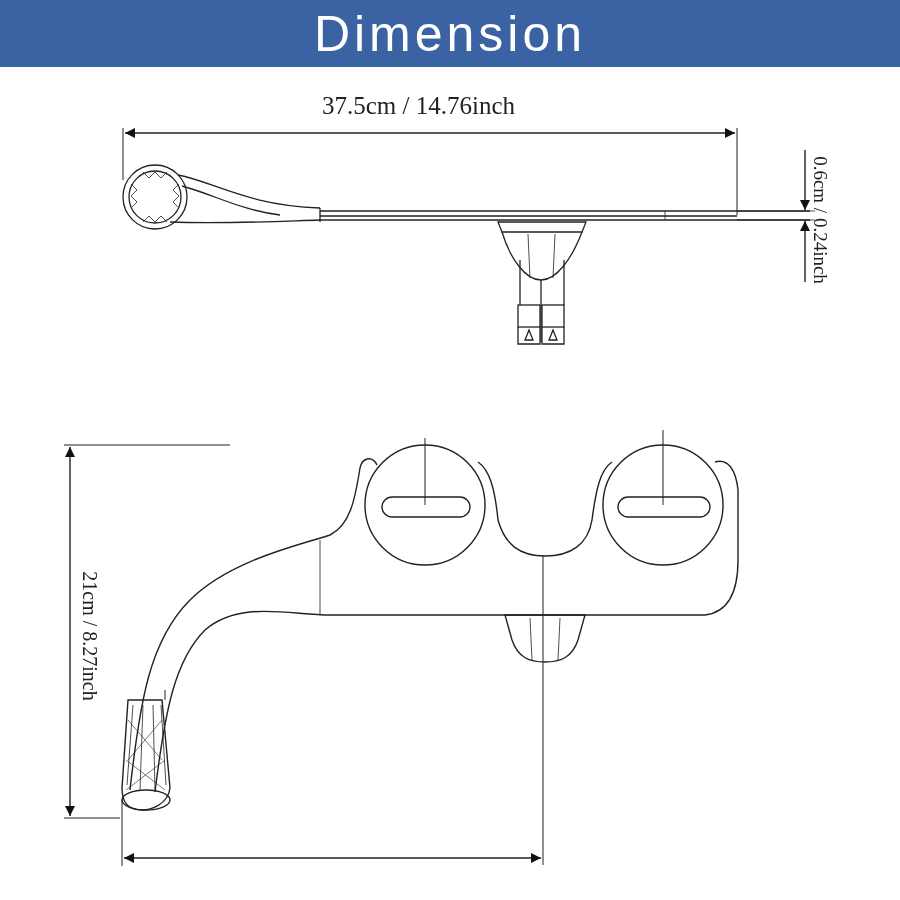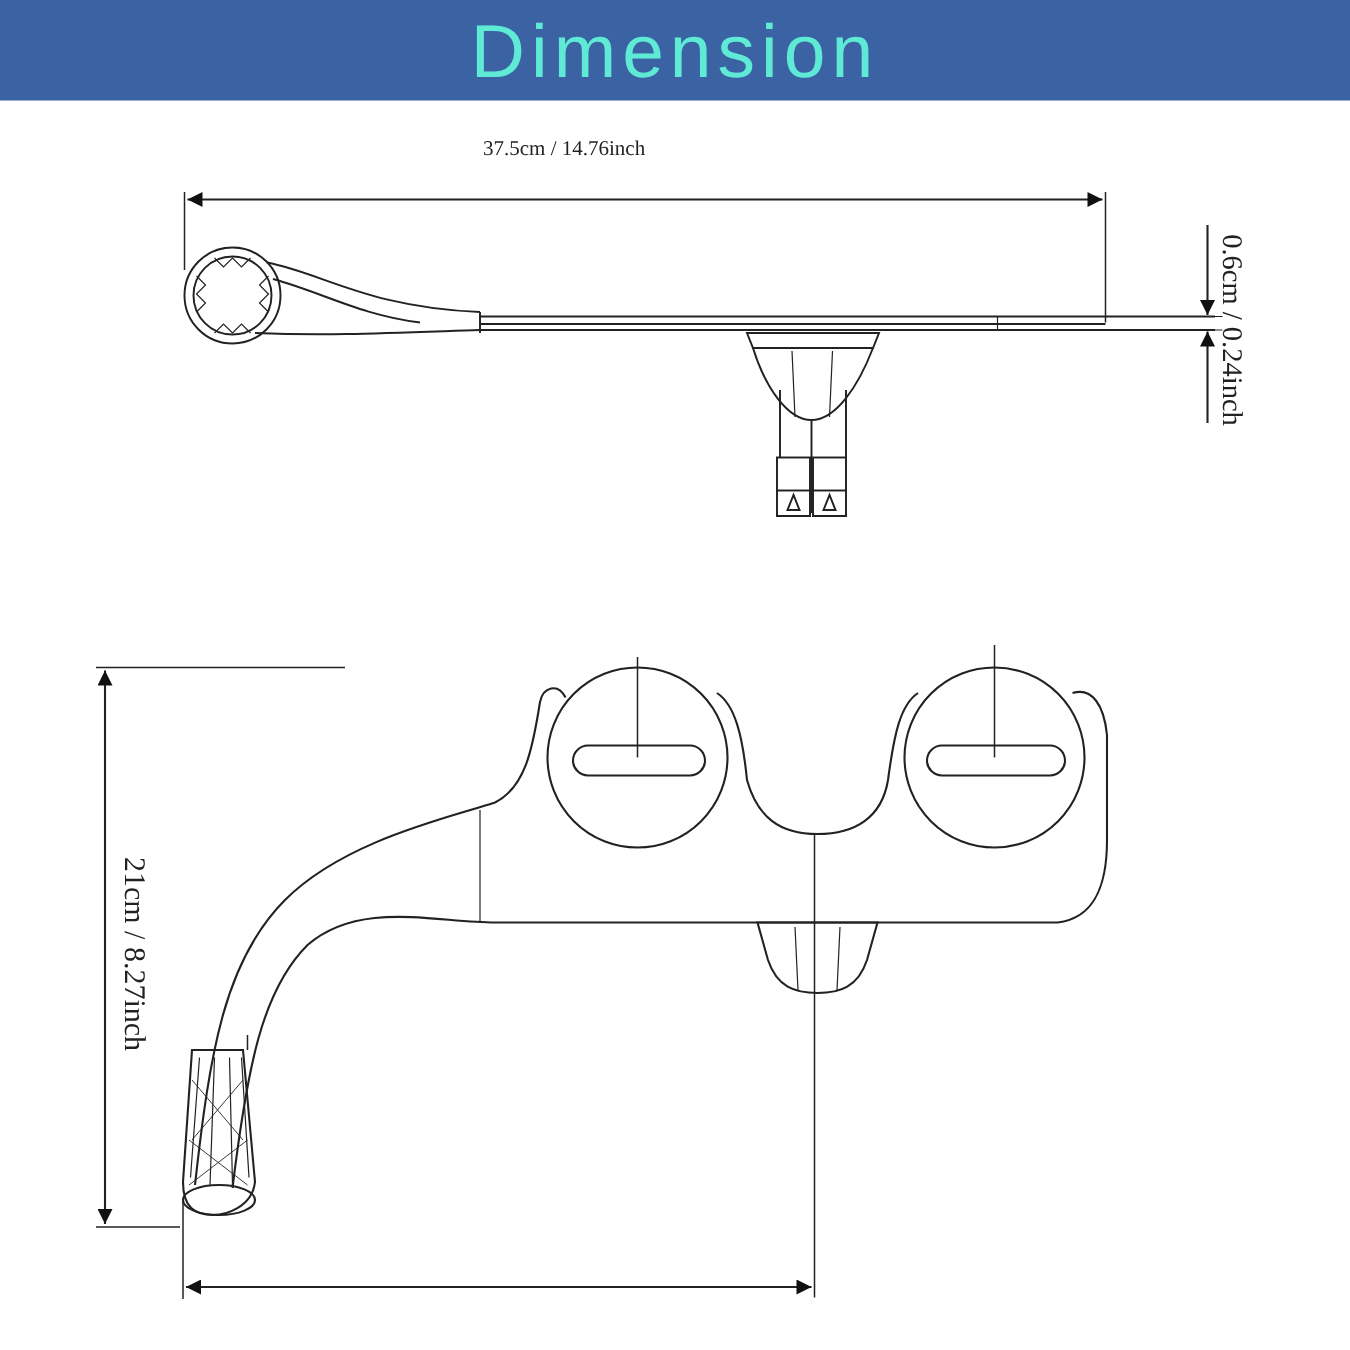--- a/index.html
+++ b/index.html
@@ -1,19 +1,19 @@
 <!DOCTYPE html>
 <html><head>
   <meta charset="utf-8">
   <style>
     html, body { margin: 0; padding: 0; background: #ffffff; }
     .canvas { position: relative; width: 900px; height: 900px; background: #ffffff; overflow: hidden; }
     .banner { position: absolute; left: 0; top: 0; width: 900px; height: 67px; background: #3b62a3; display: flex; align-items: center; justify-content: center; }
-    .banner-title { color: #5eead4; font-family: "Liberation Sans", sans-serif; font-size: 50px; letter-spacing: 4px; line-height: 1; }
-    .dim-label { position: absolute; font-family: "Liberation Serif", serif; color: #222222; font-size: 14px; white-space: nowrap; }
+    .banner-title { color: #ffffff; font-family: "Liberation Sans", sans-serif; font-size: 50px; letter-spacing: 4px; line-height: 1; }
+    .dim-label { position: absolute; font-family: "Liberation Serif", serif; color: #222222; font-size: 25px; white-space: nowrap; }
     .dim-top-width { left: 322px; top: 92px; }
     .dim-thickness { left: 820px; top: 220px; transform: translate(-50%, -50%) rotate(90deg); transform-origin: center; font-size: 19px; }
     .dim-height { left: 89px; top: 636px; transform: translate(-50%, -50%) rotate(90deg); transform-origin: center; font-size: 20px; }
     .dim-bottom-width { left: 234px; top: 823px; }
     svg { position: absolute; left: 0; top: 0; }
   </style>
 </head>
 <body>
 
 <div class="canvas">

